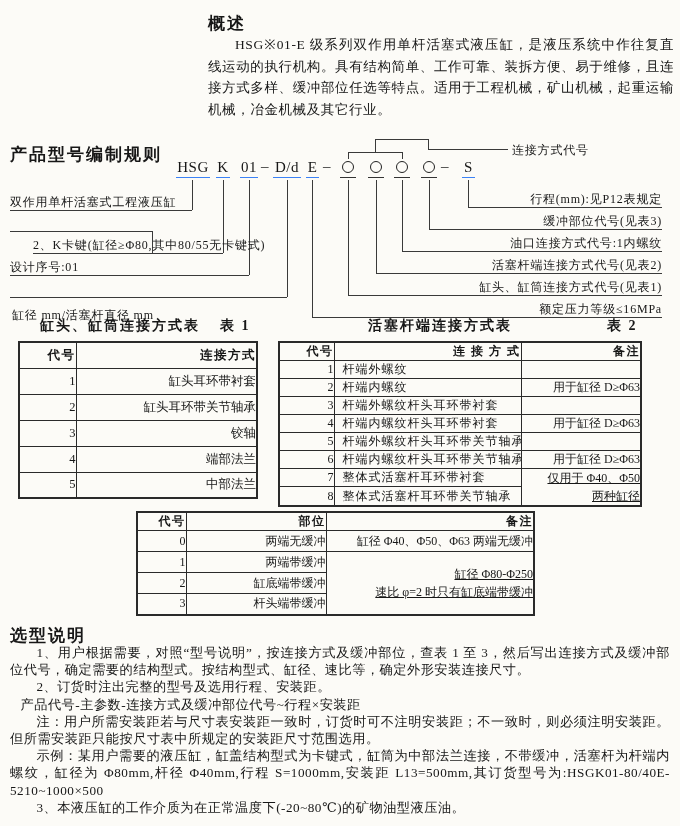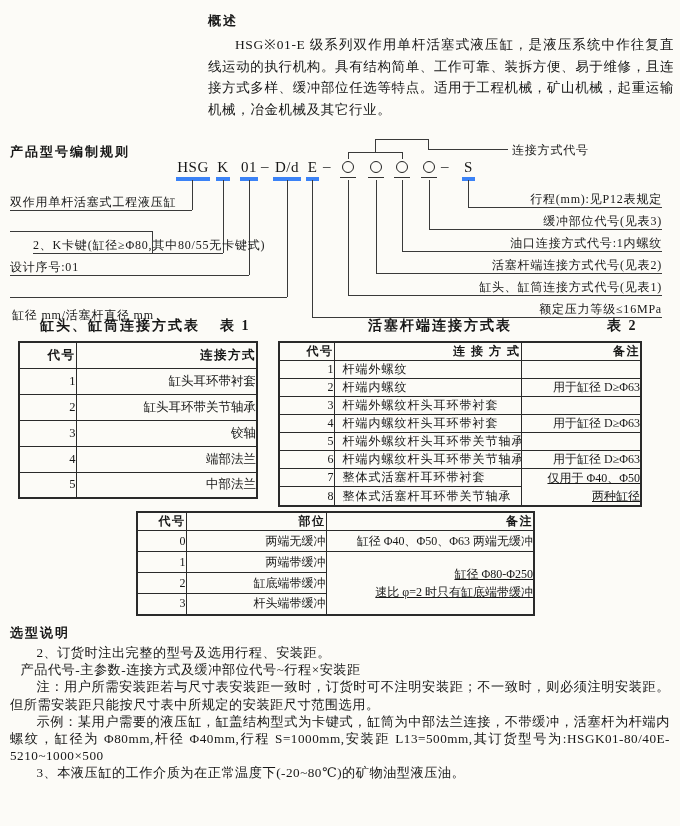--- a/index.html
+++ b/index.html
@@ -4,32 +4,32 @@
 <style>
   html,body{margin:0;padding:0;}
   .page{
     position:relative;
     width:680px;height:826px;
     background:#fcfbf7;
     color:#171717;
     font-family:"Liberation Serif","DejaVu Serif",serif;
     overflow:hidden;
   }
-  .h1{position:absolute;font-weight:bold;font-size:13px;letter-spacing:2px;white-space:nowrap;}
+  .h1{position:absolute;font-weight:bold;font-size:17px;letter-spacing:2px;white-space:nowrap;}
   
   .ov-body{
     position:absolute;left:208px;top:34px;width:466px;
     font-size:13.5px;line-height:21.5px;letter-spacing:0.6px;
     text-align:justify;text-indent:2em;margin:0;
   }
   
   .codepart{
     position:absolute;top:160px;height:17px;
     font-size:15px;line-height:15px;text-align:center;
-    border-bottom:4px solid #3b82f6;letter-spacing:0.5px;white-space:nowrap;
+    border-bottom:1px solid #3b82f6;letter-spacing:0.5px;white-space:nowrap;
   }
   .codedash{position:absolute;top:158px;font-size:15px;}
   .circwrap{position:absolute;top:160px;width:16px;height:17px;border-bottom:1px solid #333;}
   .circ{width:10px;height:10px;border:1.5px solid #222;border-radius:50%;margin:1px auto 0;}
   .vline{position:absolute;width:1px;background:#3a3a3a;}
   .hline{position:absolute;height:1px;background:#3a3a3a;}
   .dlabel{position:absolute;font-size:12px;letter-spacing:0.8px;white-space:nowrap;}
   .dlabel.rt{right:18px;text-align:right;}
   
   .ttitle{position:absolute;font-weight:bold;font-size:14px;letter-spacing:2px;white-space:nowrap;}
@@ -269,20 +269,21 @@
         </tr>
     <tr>
           <td>3</td>
           <td>杆头端带缓冲</td>
         </tr>
   </tbody>
     </table>
 
   <div class="h1" style="left:10px;top:624px;">选型说明</div>
   <div class="sel-body">
+    <p>1、用户根据需要，对照“型号说明”，按连接方式及缓冲部位，查表 1 至 3，然后写出连接方式及缓冲部位代号，确定需要的结构型式。按结构型式、缸径、速比等，确定外形安装连接尺寸。</p>
     <p>2、订货时注出完整的型号及选用行程、安装距。</p>
     <p class="formula">产品代号-主参数-连接方式及缓冲部位代号~行程×安装距</p>
     <p>注：用户所需安装距若与尺寸表安装距一致时，订货时可不注明安装距；不一致时，则必须注明安装距。但所需安装距只能按尺寸表中所规定的安装距尺寸范围选用。</p>
     <p>示例：某用户需要的液压缸，缸盖结构型式为卡键式，缸筒为中部法兰连接，不带缓冲，活塞杆为杆端内螺纹，缸径为 Φ80mm,杆径 Φ40mm,行程 S=1000mm,安装距 L13=500mm,其订货型号为:HSGK01-80/40E-5210~1000×500</p>
     <p>3、本液压缸的工作介质为在正常温度下(-20~80℃)的矿物油型液压油。</p>
   </div>
 
 </div>
 
 </body></html>

